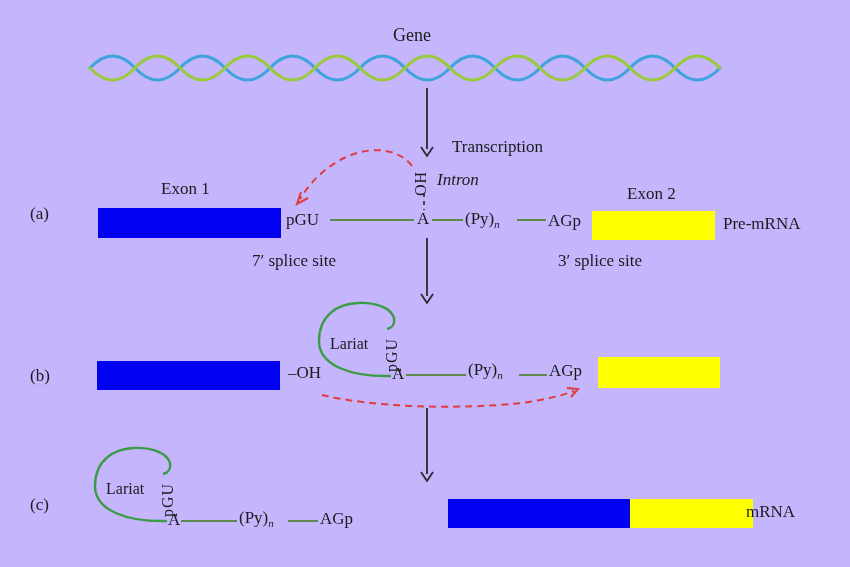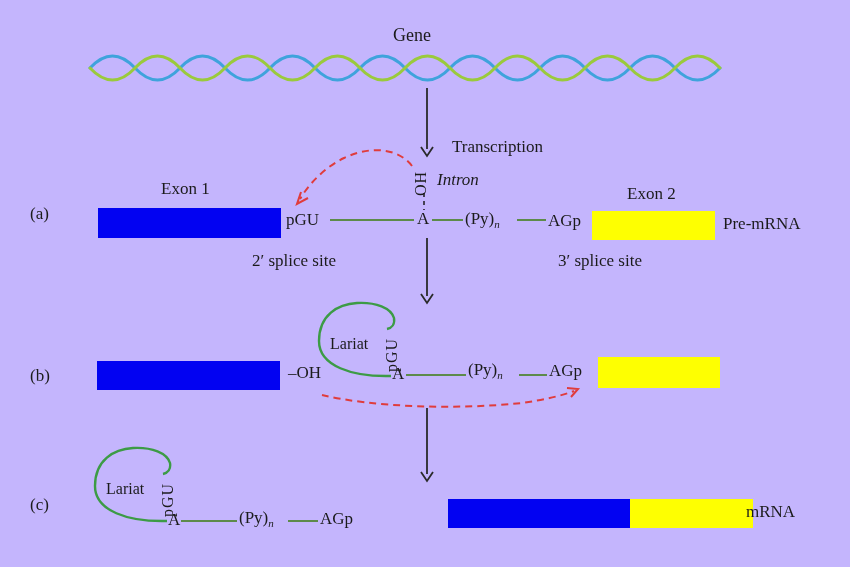--- a/index.html
+++ b/index.html
@@ -69,21 +69,21 @@
   <span class="lbl" style="left:30px;top:205px;">(a)</span>
   <span class="lbl" style="left:161px;top:180px;">Exon 1</span>
   <span class="lbl" style="left:286px;top:211px;">pGU</span>
   <span class="lbl rot" style="left:412px;top:196px;font-size:16px;letter-spacing:1px;">OH</span>
   <span class="lbl" style="left:437px;top:171px;font-style:italic;">Intron</span>
   <span class="lbl" style="left:417px;top:210px;">A</span>
   <span class="lbl" style="left:465px;top:210px;"><span>(Py)</span><sub class="n">n</sub></span>
   <span class="lbl" style="left:548px;top:212px;">AGp</span>
   <span class="lbl" style="left:627px;top:185px;">Exon 2</span>
   <span class="lbl" style="left:723px;top:215px;">Pre-mRNA</span>
-  <span class="lbl" style="left:252px;top:252px;">2′ splice site</span>
+  <span class="lbl" style="left:252px;top:252px;">7′ splice site</span>
   <span class="lbl" style="left:558px;top:252px;">3′ splice site</span>
 
   <span class="lbl" style="left:30px;top:367px;">(b)</span>
   <span class="lbl" style="left:282px;top:364px;margin-left:6px;">–OH</span>
   <span class="lbl small" style="left:330px;top:335px;">Lariat</span>
   <span class="lbl rot" style="left:383px;top:372px;font-size:16px;letter-spacing:1px;">pGU</span>
   <span class="lbl" style="left:392px;top:365px;">A</span>
   <span class="lbl" style="left:468px;top:361px;"><span>(Py)</span><sub class="n">n</sub></span>
   <span class="lbl" style="left:549px;top:362px;">AGp</span>
 

